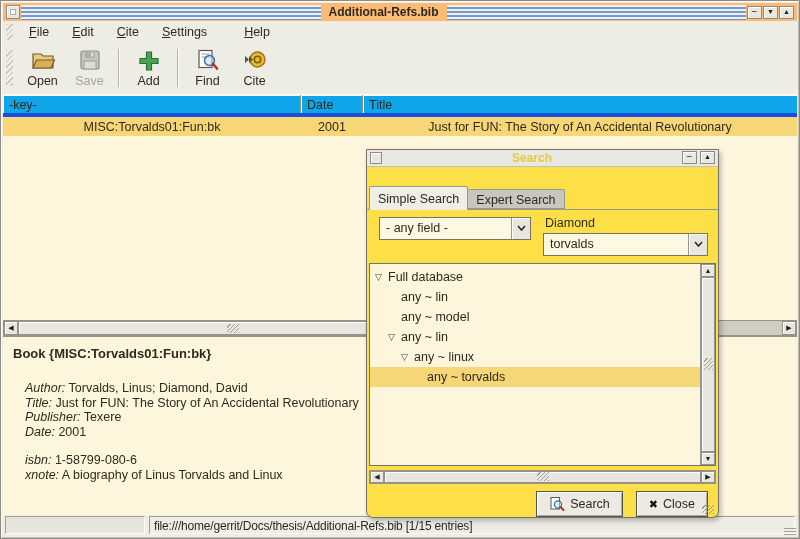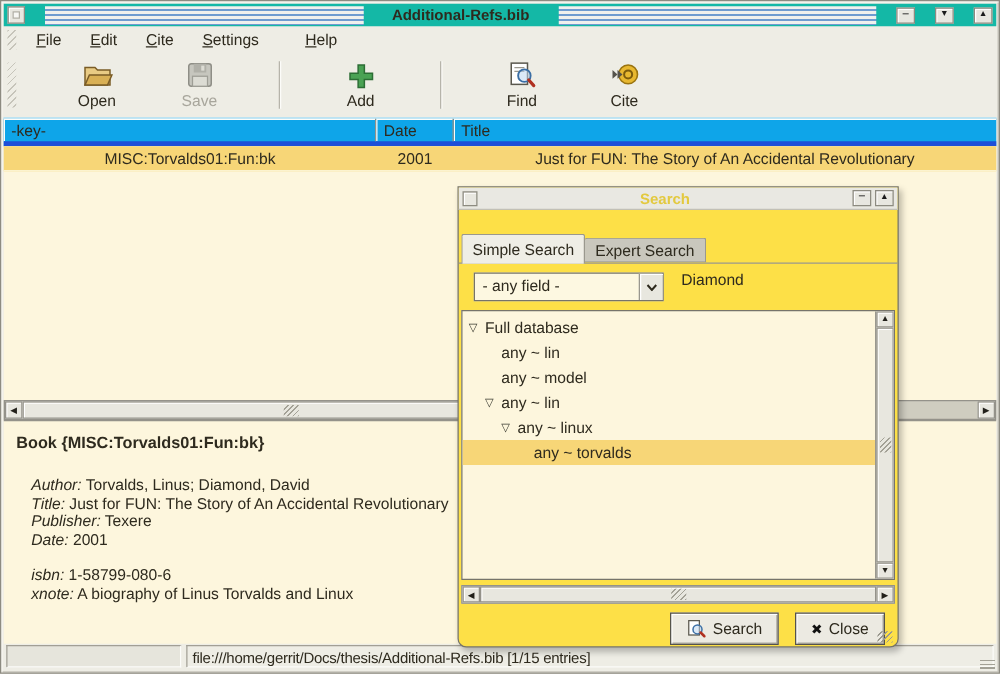--- a/index.html
+++ b/index.html
@@ -6,42 +6,42 @@
   html,body { width:800px; height:539px; }
   body {
     font-family:"Liberation Sans","DejaVu Sans",sans-serif;
     font-size:12.5px; color:#2e2a1e; background:#eeede5; overflow:hidden;
   }
   .screen { position:relative; width:800px; height:539px; background:#eeede5;
     border:1px solid #8d8b81; box-shadow: inset 1px 1px 0 #fbfaf6, inset -1px -1px 0 #c6c4ba; }
 
   
   .titlebar { position:absolute; left:2px; top:2px; right:2px; height:18px;
-    background:#14b8a6; display:flex; align-items:center; gap:16px; padding:0 3px; }
+    background:#fdba74; display:flex; align-items:center; gap:1px; padding:0 3px; }
   .win-icon { width:14px; height:14px; background:#e8e7e0; border:1px solid #8d8b81;
     box-shadow: inset 1px 1px 0 #fff; }
   .win-icon .inner { width:6px; height:6px; margin:3px; background:#f7f7f4; border:1px solid #b0aea4; }
   .tb-stripes { flex:1; height:15px;
     background:repeating-linear-gradient(to bottom,#f0f0ed 0 2px,#6f9bd0 2px 4px); }
   .tb-title { font-weight:bold; font-size:12px; padding:0 7px; white-space:nowrap; }
   .win-btn { width:15px; height:13px; background:#e8e7e0; border:1px solid #8d8b81;
     box-shadow: inset 1px 1px 0 #fff; font-size:7px; line-height:10px; text-align:center;
     color:#1a1a1a; flex:0 0 auto; }
   .win-btn.minus { font-size:10px; line-height:9px; }
 
   
   .menubar { position:absolute; left:2px; top:20px; right:2px; height:22px;
     display:flex; align-items:center; padding-left:3px; }
   .drag-grip { width:7px; height:16px; margin-right:6px;
     background:repeating-linear-gradient(135deg,#c6c4ba 0 1px,#eeede5 1px 4px); }
   .menu-item { padding:3px 10px; margin-right:3px; font-size:12.5px; }
 
   
   .toolbar { position:absolute; left:2px; top:42px; right:2px; height:49px;
-    display:flex; align-items:center; padding:2px 3px;gap:35px; }
+    display:flex; align-items:center; padding:2px 3px; }
   .toolbar .drag-grip { height:36px; }
   .tool-btn { width:47px; height:44px; display:flex; flex-direction:column;
     align-items:center; justify-content:center; gap:2px; font-size:12.5px; }
   .tool-btn.disabled { color:#a8a69c; }
   .tool-sep { width:0; height:38px; border-left:1px solid #b6b4aa; border-right:1px solid #fcfcf9; margin:0 5px; }
   .ticon { width:26px; height:24px; display:block; }
 
   
   .listheader { position:absolute; left:2px; top:93px; right:2px; height:23px;
     display:flex; background:#0ea5e9; border-top:1px solid #fcfcf9; border-bottom:4px solid #1d4ed8; }
@@ -265,20 +265,28 @@
           <div class="combo-text">- any field -</div>
           <div class="combo-btn">
             <svg width="9" height="6" viewBox="0 0 9 6">
                 <polyline points="1,1 4.5,5 8,1" fill="none" stroke="#2e2a1e" stroke-width="1.6"></polyline>
               </svg>
           </div>
         </div>
       </div>
       <div class="combo-col2">
         <span class="combo-label">Diamond</span>
+        <div class="combo">
+          <div class="combo-text">torvalds</div>
+          <div class="combo-btn">
+            <svg width="9" height="6" viewBox="0 0 9 6">
+                <polyline points="1,1 4.5,5 8,1" fill="none" stroke="#2e2a1e" stroke-width="1.6"></polyline>
+              </svg>
+          </div>
+        </div>
       </div>
     </div>
 
     <div class="tree-wrap">
       <div class="tree-row" style="padding-left:5px">
           <span class="expander">▽</span>
           <span>Full database</span>
         </div>
       <div class="tree-row" style="padding-left:18px">
           <span class="expander"></span>

